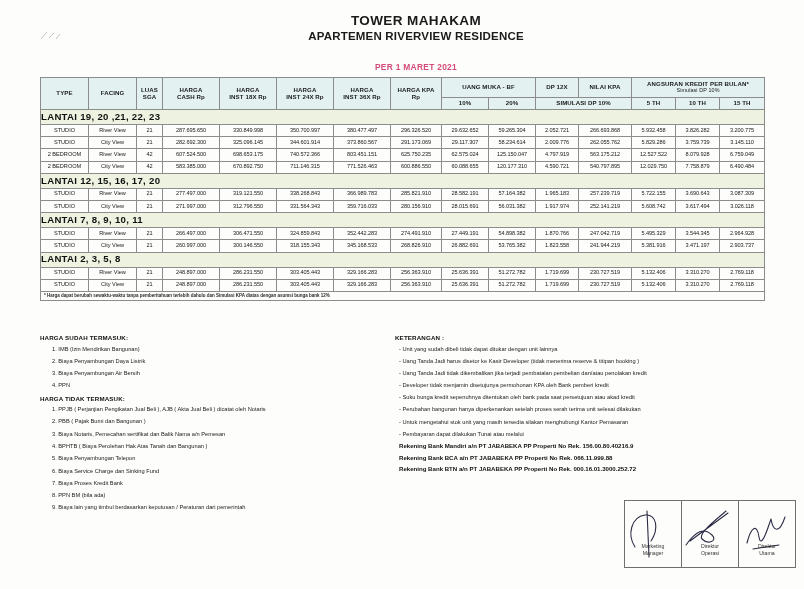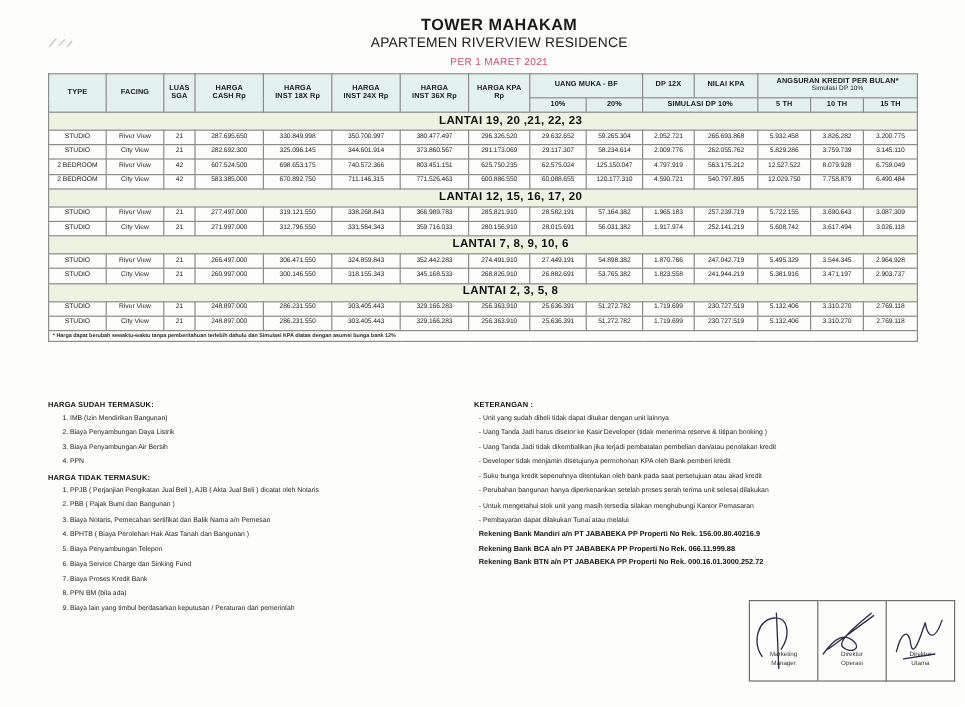--- a/index.html
+++ b/index.html
@@ -5,39 +5,39 @@
   html,body{margin:0;padding:0;background:#ffffff;}
   body{
     width:804px;height:589px;overflow:hidden;position:relative;
     font-family:"Liberation Sans",sans-serif;color:#1a1a1a;
     -webkit-font-smoothing:antialiased;
   }
   .page{position:absolute;inset:0;background:#fdfdfb;}
   
   .title-wrap{text-align:center;padding-top:13px;padding-left:28px;}
   .t1{font-size:13.5px;font-weight:bold;letter-spacing:.4px;color:#1b1b1b;line-height:15px;}
-  .t2{font-size:11.5px;font-weight:normal;letter-spacing:.2px;color:#1b1b1b;line-height:15px;margin-top:1px;}
-  .t3{font-size:8.4px;font-weight:normal;color:#d54a7a;letter-spacing:.3px;margin-top:2px;line-height:11px;}
+  .t2{font-size:11.5px;font-weight:bold;letter-spacing:.2px;color:#1b1b1b;line-height:15px;margin-top:1px;}
+  .t3{font-size:8.4px;font-weight:bold;color:#d54a7a;letter-spacing:.3px;margin-top:18px;line-height:11px;}
   
   .tbl-wrap{margin:4px 0 0 40px;width:724px;}
   table.main{border-collapse:collapse;width:724px;table-layout:fixed;}
   table.main th,table.main td{
     border:1px solid #8c8c8c;font-size:5.6px;text-align:center;
     padding:0;line-height:1.05;color:#1a1a1a;
   }
   table.main th{background:#e3f1f1;font-weight:bold;font-size:6.1px;letter-spacing:.1px;}
   .hdr-row1 th{height:19px;}
   .hdr-row2 th{height:11px;}
   td.dcell{height:11.2px;font-size:5.5px;}
   td.num{text-align:right;padding-right:3px;letter-spacing:-.1px;}
   td.ctr{text-align:center;}
   td.lbl{text-align:center;font-size:5.4px;}
   tr.band td{
-    background:#eef2e0;text-align:center;font-weight:bold;
-    font-size:9.6px;height:14px;padding-left:46px;letter-spacing:.3px;color:#111;
+    background:#eef2e0;text-align:left;font-weight:bold;
+    font-size:9.6px;height:14px;letter-spacing:.3px;color:#111;
   }
   tr.foot td{
     text-align:left;font-size:4.5px;height:8px;padding-left:3px;
     font-weight:bold;color:#2a2a2a;letter-spacing:0;
   }
   
   .notes{position:absolute;left:40px;top:334px;width:724px;display:flex;}
   .col-l{width:355px;}
   .col-r{width:369px;}
   .nh{font-size:6.2px;font-weight:bold;letter-spacing:.15px;color:#111;margin-bottom:4.5px;}
@@ -236,21 +236,21 @@
             <td class="dcell num">280.156.910</td>
             <td class="dcell num">28.015.691</td>
             <td class="dcell num">56.031.382</td>
             <td class="dcell num">1.917.974</td>
             <td class="dcell num">252.141.219</td>
             <td class="dcell num">5.608.742</td>
             <td class="dcell num">3.617.494</td>
             <td class="dcell num">3.026.118</td>
           </tr>
           <tr class="band">
-            <td colspan="15">LANTAI 7, 8, 9, 10, 6</td>
+            <td colspan="15">LANTAI 7, 8, 9, 10, 11</td>
           </tr>
           <tr>
             <td class="dcell lbl">STUDIO</td>
             <td class="dcell lbl">River View</td>
             <td class="dcell ctr">21</td>
             <td class="dcell num">266.497.000</td>
             <td class="dcell num">306.471.550</td>
             <td class="dcell num">324.859.843</td>
             <td class="dcell num">352.442.283</td>
             <td class="dcell num">274.491.910</td>

